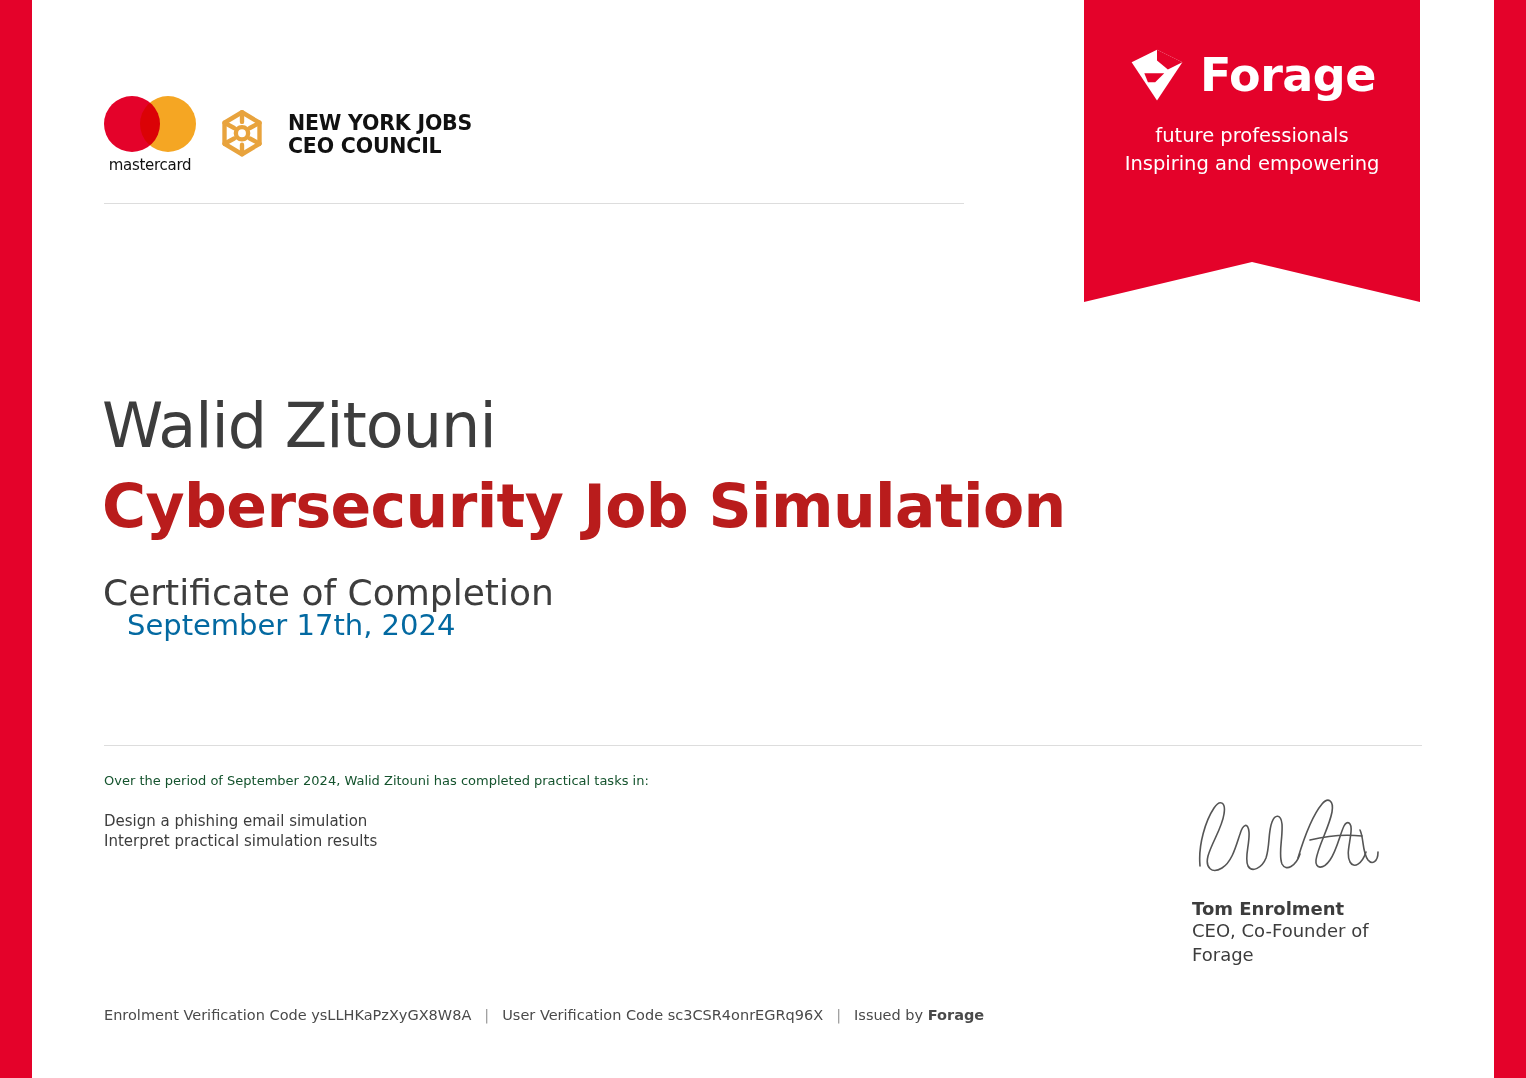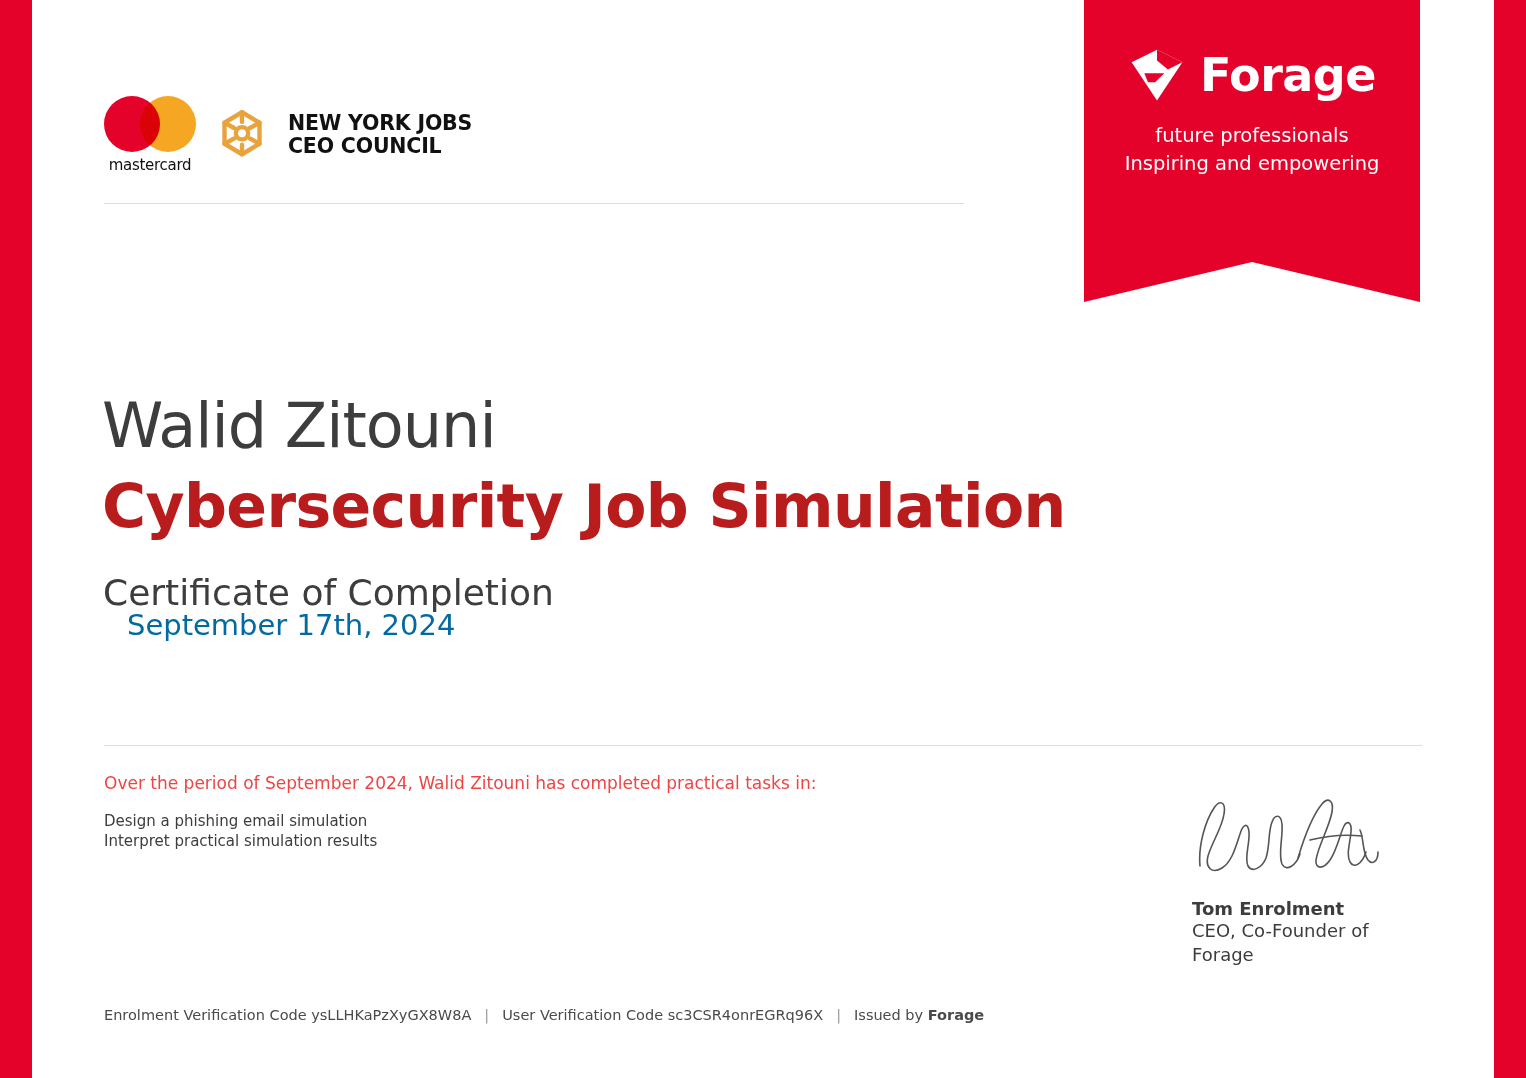--- a/index.html
+++ b/index.html
@@ -192,22 +192,22 @@
     top: 745px;
     width: 1318px;
     height: 1px;
     background: #dddddd;
   }
 
   .period-text {
     position: absolute;
     left: 72px;
     top: 773px;
-    font-size: 17px;
-    color: #ef4444;
+    font-size: 13px;
+    color: #14532d;
   }
   .tasks {
     position: absolute;
     left: 72px;
     top: 812px;
     font-size: 15px;
     line-height: 1.32;
     color: #3d3d3d;
   }
 

